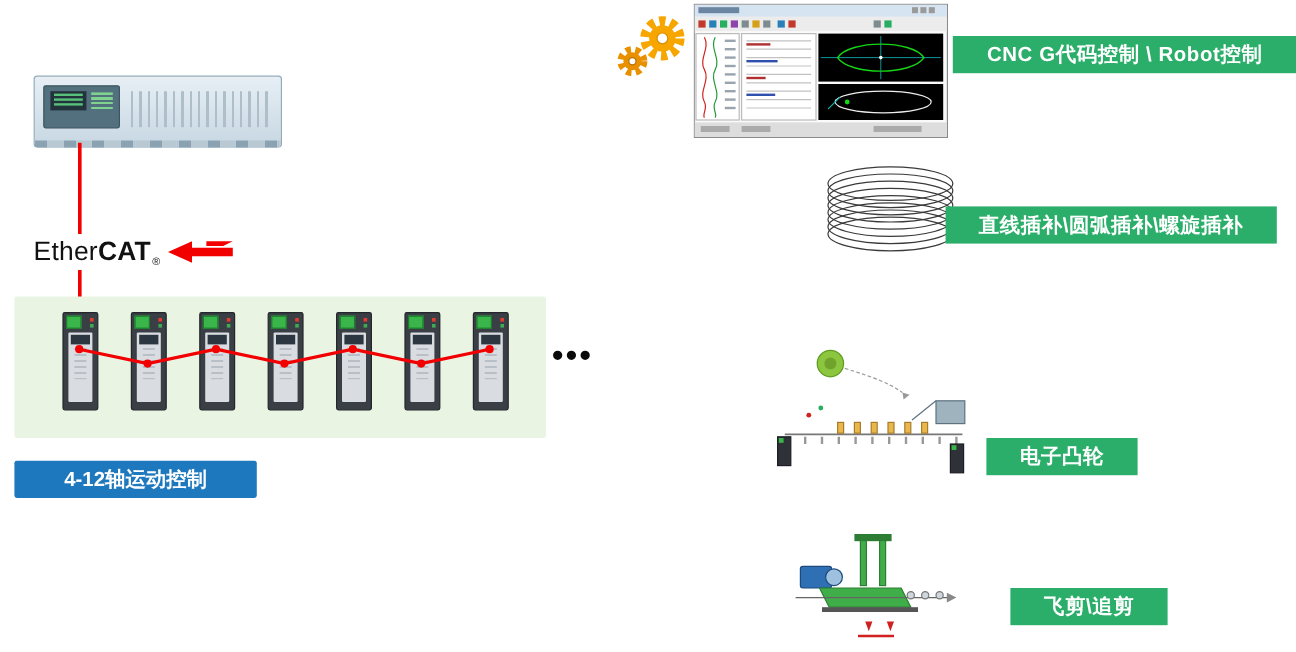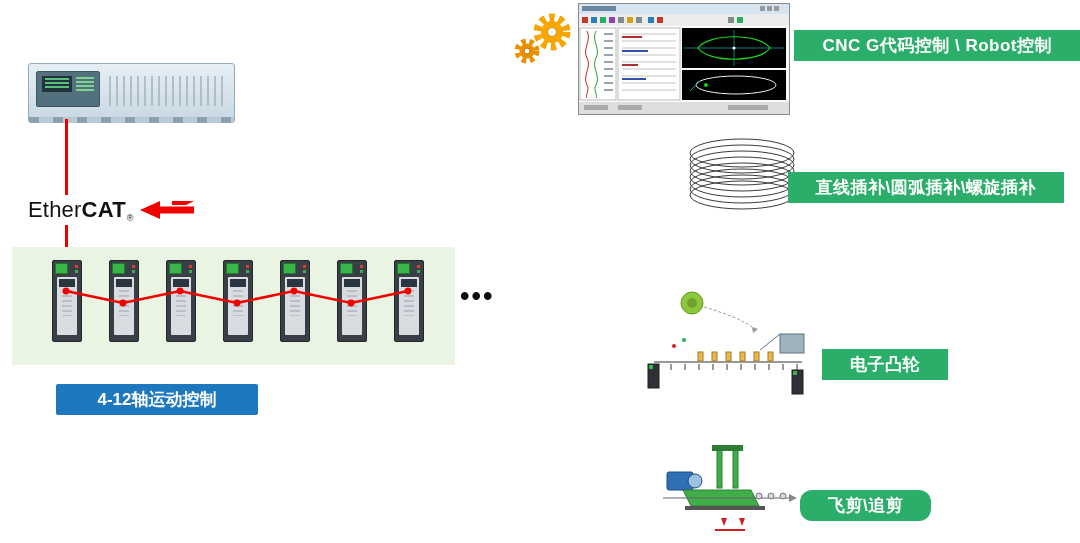--- a/index.html
+++ b/index.html
@@ -45,29 +45,29 @@
   .drive .face::after{content:"";display:block;height:26px;margin:3px 5px 0 5px;
        background:repeating-linear-gradient(#b9bfc6 0 2px,transparent 2px 5px);}
   .bus-svg{position:absolute;left:0;top:0;}
   .cable{stroke:var(--cable-red,#f00);stroke-width:2.6;fill:none;}
   .cable-dot{fill:var(--cable-red,#f00);}
 
   .ellipsis{position:absolute;left:460px;top:281px;font-size:27px;font-weight:bold;color:#0a0a0a;letter-spacing:2px;}
 
   .axis-label{position:absolute;left:12px;top:384px;width:202px;height:31px;line-height:31px;
        text-align:center;background:var(--accent-blue,#1e78be);color:#fff;font-weight:bold;
-       font-size:17px;border-radius:2px;margin-left:44px;}
+       font-size:17px;border-radius:2px;}
 
   
   .tag{position:absolute;height:31px;line-height:31px;padding:0 28px;background:var(--accent-green,#2bae6a);
        color:#fff;font-weight:bold;font-size:17px;white-space:nowrap;letter-spacing:.5px;}
   .tag1{right:0;top:30px;}
   .tag2{right:16px;top:172px;}
-  .tag3{left:822px;top:349px;}
-  .tag4{left:800px;top:490px;border-radius:12px;}
+  .tag3{left:822px;top:365px;}
+  .tag4{left:842px;top:490px;}
 
   .gears{position:absolute;left:512px;top:8px;}
   .cnc-shot{position:absolute;left:578px;top:3px;}
   .coil{position:absolute;left:686px;top:136px;}
   .cam-ill{position:absolute;left:640px;top:288px;}
   .shear-ill{position:absolute;left:655px;top:434px;}
 </style>
 </head>
 <body>
 

